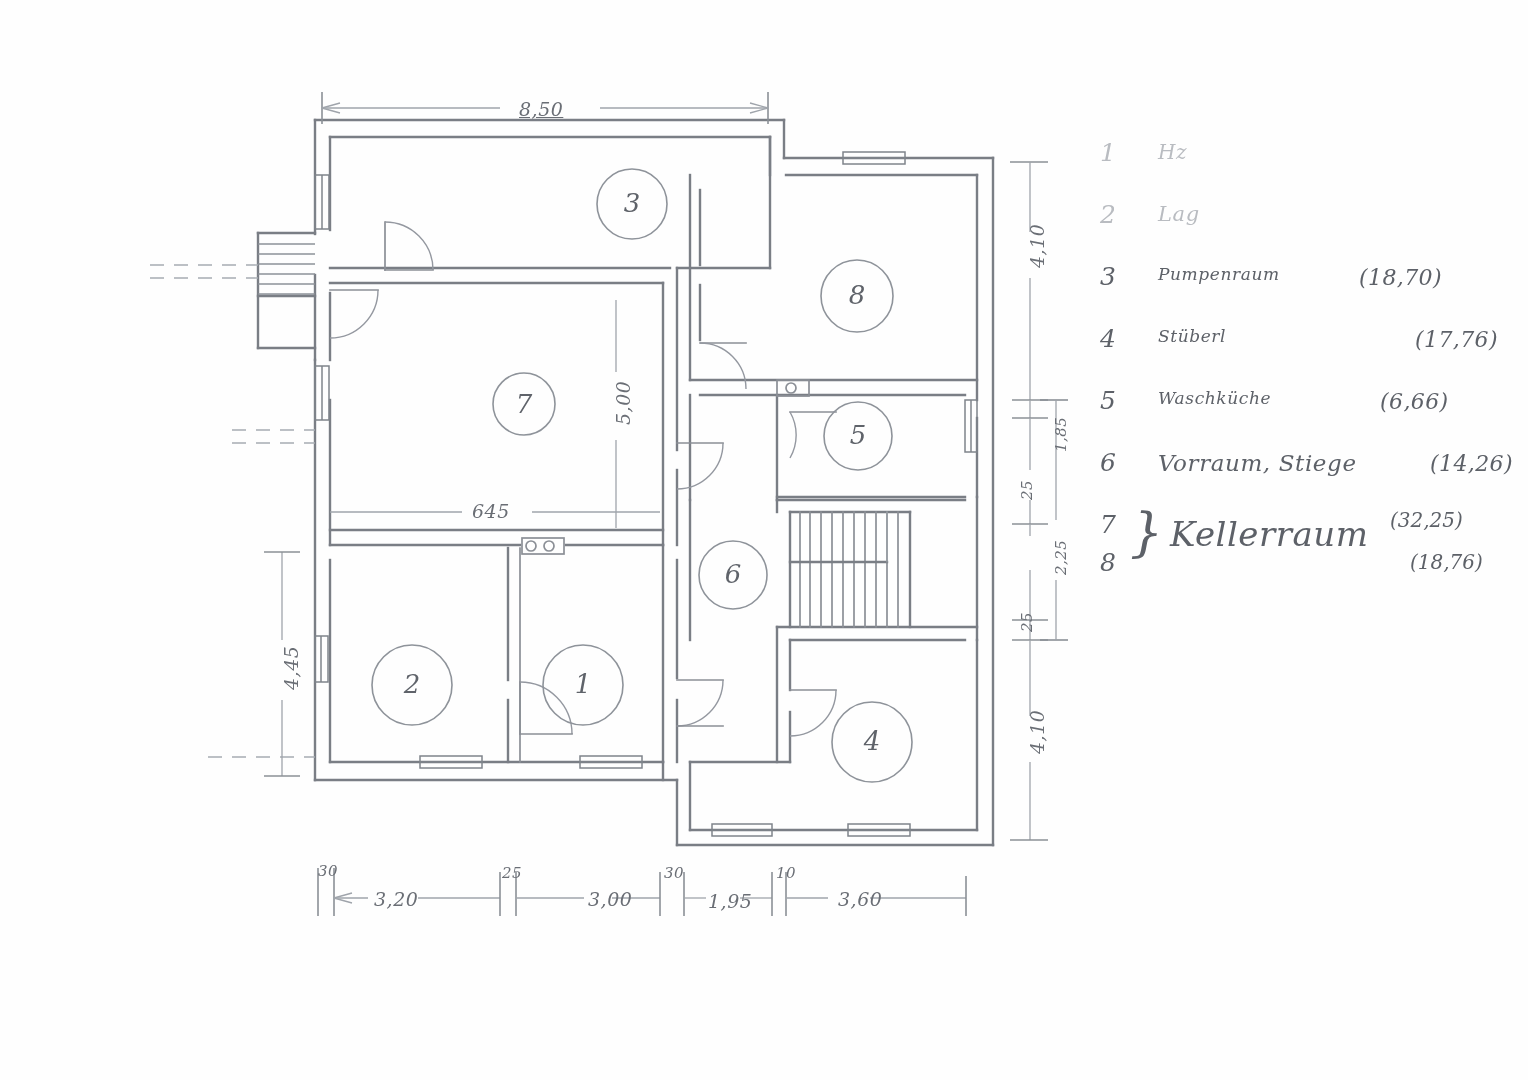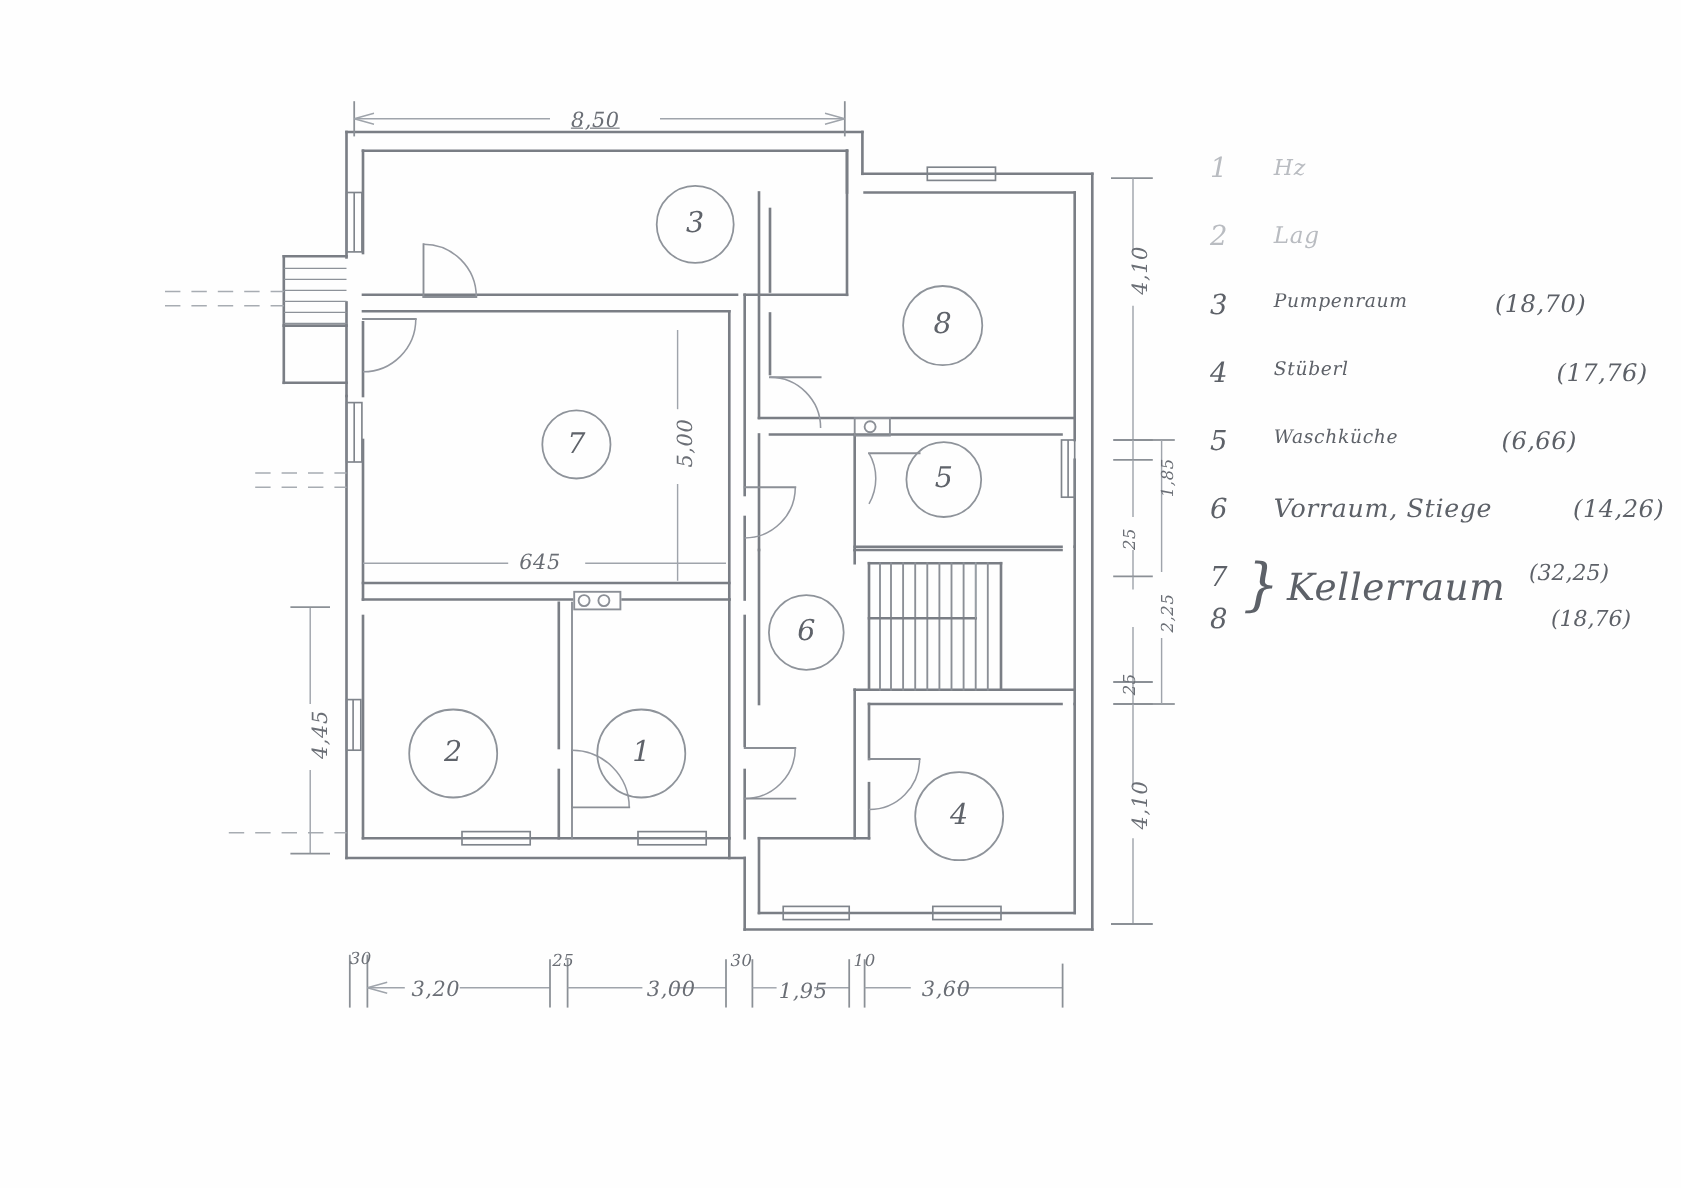--- a/index.html
+++ b/index.html
@@ -61,21 +61,21 @@
     white-space: nowrap;
   }
   .legend-faint .legend-label,
   .legend-faint .legend-num {
     color: #b9bcc1;
   }
   .lg1 .legend-label { left: 58px; font-size: 20px; }
   .lg2 .legend-label { left: 58px; font-size: 21px; }
   .lg3 .legend-area { left: 259px; }
   .lg4 .legend-area { left: 315px; }
-  .lg5 .legend-area { left: 265px; }
+  .lg5 .legend-area { left: 280px; }
   .lg6 .legend-label { font-size: 23px; }
   .lg6 .legend-area { left: 330px; }
 
   .brace-row {
     position: relative;
     height: 100px;
     color: #5d6168;
     font-family: "DejaVu Serif", serif;
     font-style: italic;
   }

